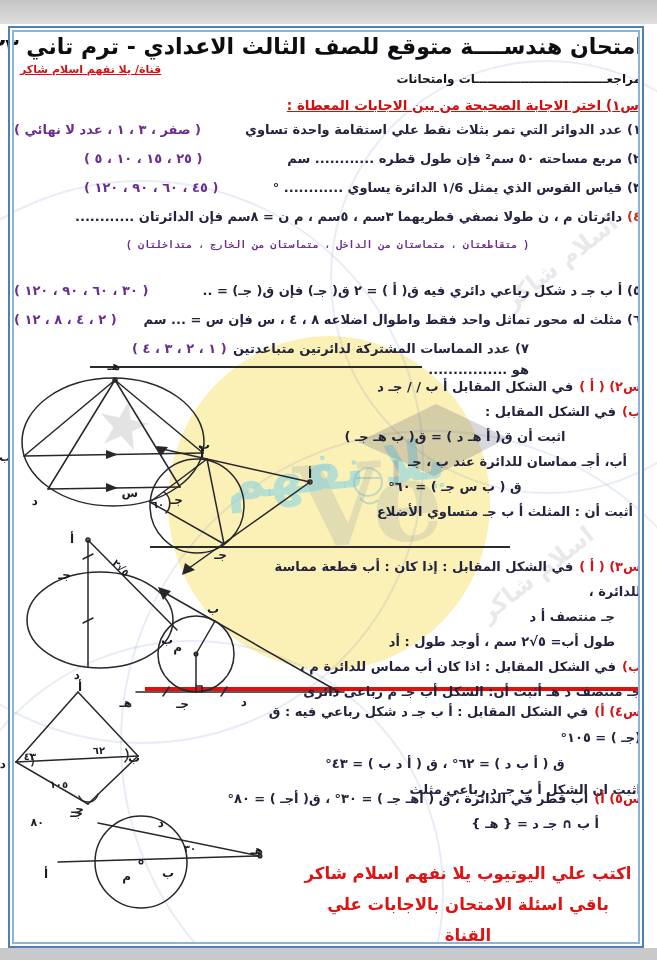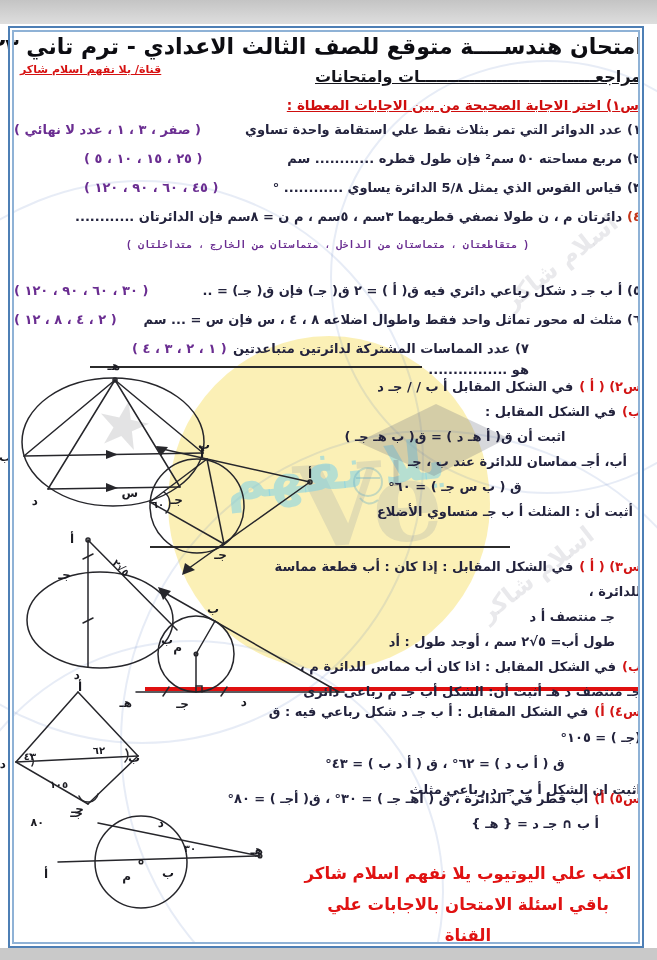--- a/index.html
+++ b/index.html
@@ -24,21 +24,21 @@
   .wm-letters{left:295px;top:438px;font-size:112px;font-weight:800;
     color:rgba(130,140,165,0.20);transform:rotate(-4deg);font-family:"DejaVu Serif",serif;}
   .wm-star{left:95px;top:388px;font-size:64px;color:rgba(80,80,90,0.16);transform:rotate(12deg);}
   .wm-sign{font-size:24px;font-weight:800;color:rgba(110,110,125,0.15);transform:rotate(-38deg);white-space:nowrap;}
   .s1{left:492px;top:248px;} .s2{left:468px;top:560px;}
   
   .hdr-title{position:absolute;top:34px;left:14px;right:14px;text-align:center;font-size:22px;
     font-weight:800;color:#0d0d12;white-space:nowrap;z-index:2;}
   .hdr-sub{position:absolute;top:63px;left:20px;right:16px;display:flex;justify-content:space-between;
     align-items:flex-end;z-index:2;}
-  .hdr-sub-text{font-size:16px;font-weight:800;color:#15151c;text-decoration:underline;white-space:nowrap;overflow:hidden;}
+  .hdr-sub-text{font-size:12px;font-weight:800;color:#15151c;white-space:nowrap;overflow:hidden;}
   .hdr-channel{font-size:11px;font-weight:800;color:#d61111;text-decoration:underline;white-space:nowrap;margin-bottom:10px;}
   .q1-heading{position:absolute;top:97px;right:18px;font-size:13.5px;font-weight:800;color:#cf0e0e;
     text-decoration:underline;z-index:2;}
   
   .mcq{position:absolute;top:119px;right:16px;left:14px;z-index:2;}
   .qrow{display:flex;justify-content:space-between;align-items:baseline;margin-bottom:8px;
     font-size:13px;font-weight:700;color:#23233d;line-height:21px;}
   .qrow .choices{color:#6a2d91;white-space:nowrap;}
   .qnum{margin-left:5px;}
   .rednum{color:#c43418;}
@@ -108,21 +108,21 @@
   <div class="mcq">
     <div class="qrow">
       <span><span class="qnum">١)</span><span>عدد الدوائر التي تمر بثلاث نقط علي استقامة واحدة تساوي</span></span>
       <span class="choices">( صفر ، ٣ ، ١ ، عدد لا نهائي )</span>
     </div>
     <div class="qrow pl70">
       <span><span class="qnum">٢)</span><span>مربع مساحته ٥٠ سم² فإن طول قطره ............ سم</span></span>
       <span class="choices">( ٢٥ ، ١٥ ، ١٠ ، ٥ )</span>
     </div>
     <div class="qrow pl70">
-      <span><span class="qnum">٣)</span><span>قياس القوس الذي يمثل 5/٨ الدائرة يساوي ............ °</span></span>
+      <span><span class="qnum">٣)</span><span>قياس القوس الذي يمثل ١/6 الدائرة يساوي ............ °</span></span>
       <span class="choices">( ٤٥ ، ٦٠ ، ٩٠ ، ١٢٠ )</span>
     </div>
     <div class="qrow">
       <span><span class="qnum rednum">٤)</span><span>دائرتان م ، ن طولا نصفي قطريهما ٣سم ، ٥سم ، م ن = ٨سم فإن الدائرتان ............</span></span>
     </div>
     <div class="choices-line">( متقاطعتان ، متماستان من الداخل ، متماستان من الخارج ، متداخلتان )</div>
     <div class="qrow">
       <span><span class="qnum">٥)</span><span>أ ب جـ د شكل رباعي دائري فيه ق( أ ) = ٢ ق( جـ) فإن ق( جـ) = ..</span></span>
       <span class="choices">( ٣٠ ، ٦٠ ، ٩٠ ، ١٢٠ )</span>
     </div>

